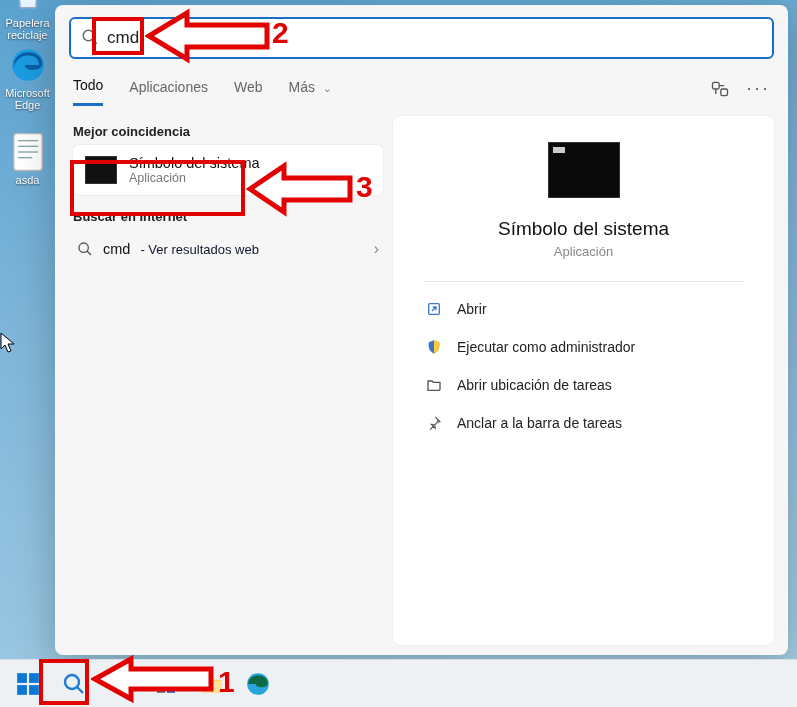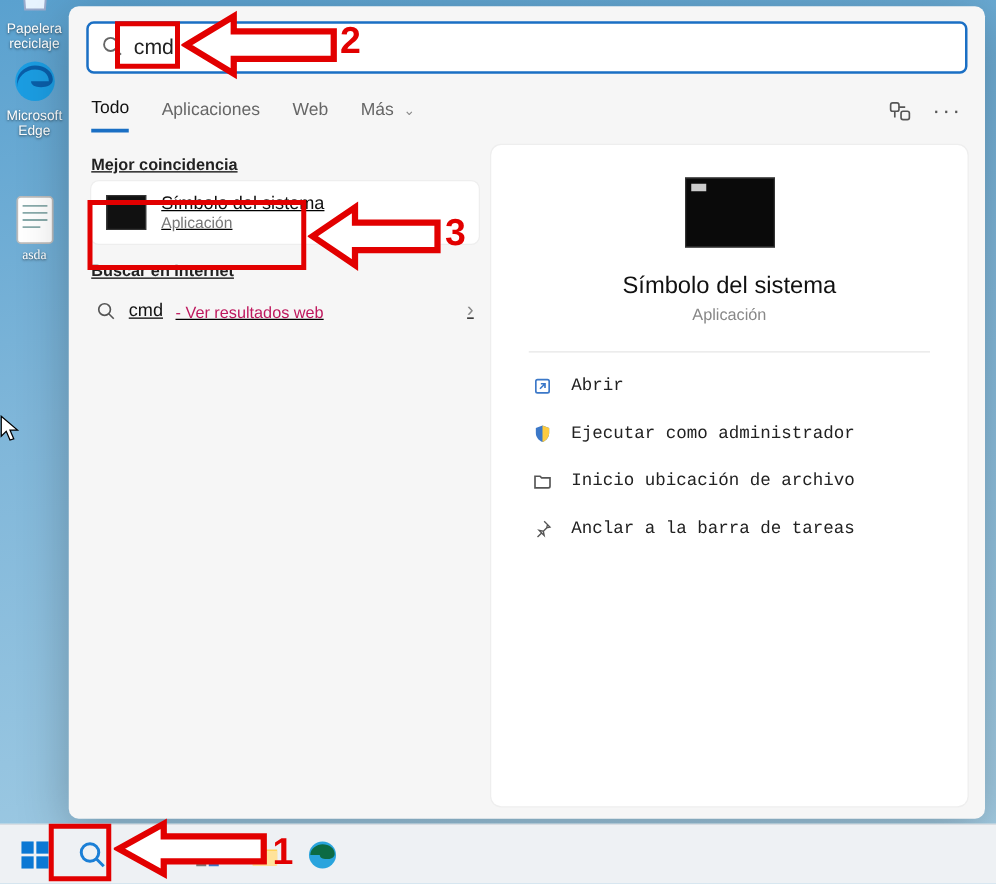--- a/index.html
+++ b/index.html
@@ -4,57 +4,57 @@
 <style>
   * { box-sizing: border-box; margin: 0; padding: 0; }
   html, body { width: 797px; height: 707px; font-family: "Segoe UI", Arial, sans-serif; overflow: hidden; }
   body { position: relative; background: linear-gradient(170deg,#5aa1cf 0%, #7fb6d9 40%, #a8d0e6 100%); }
 
   
   .desktop-icon { position:absolute; width:55px; text-align:center; color:#fff; font-size:11px; text-shadow:0 1px 2px rgba(0,0,0,.6); }
   .desktop-icon .glyph { width:40px; height:40px; margin:0 auto 2px; display:flex; align-items:center; justify-content:center; }
   .di-recycle { left:0; top:-25px; }
   .di-edge { left:0; top:45px; }
-  .di-doc  { left:0; top:156px;font-family:Liberation Serif, serif; }
+  .di-doc  { left:0; top:132px; }
 
   
   .search-panel { position:absolute; left:55px; top:5px; width:733px; height:650px; background:#f6f6f6; border-radius:8px; box-shadow:0 10px 40px rgba(0,0,0,.25); display:flex; flex-direction:column; }
   .search-box-wrap { padding:12px 14px 10px; }
   .search-box { width:100%; height:42px; border:2px solid #1a6fc4; border-radius:6px; background:#fff; display:flex; align-items:center; padding:0 10px; }
   .search-box .sicon { width:20px; height:20px; color:#555; }
   .search-input { flex:1; border:none; outline:none; font-size:17px; padding:0 6px; background:transparent; color:#222; }
 
   .tabs { display:flex; align-items:center; gap:26px; padding:2px 18px 0; color:#666; font-size:14px; position:relative; }
   .tab { padding:6px 0 10px; cursor:pointer; }
   .tab.active { color:#111; border-bottom:3px solid #1a6fc4; }
   .tabs-right { margin-left:auto; display:flex; gap:16px; align-items:center; color:#555; }
 
   .body-row { flex:1; display:flex; gap:10px; padding:10px 0 10px 18px; overflow:hidden; }
-  .left-col { width:310px;text-decoration:underline; }
+  .left-col { width:310px; }
   .right-col { flex:1; background:#fff; border-radius:8px; margin-right:14px; padding:26px 30px 30px; box-shadow:0 0 0 1px #eee; }
 
   .section-head { font-size:13px; font-weight:600; color:#222; margin:8px 0 6px 0; }
 
   .match-card { background:#fff; border-radius:6px; padding:10px 12px; display:flex; gap:12px; align-items:center; box-shadow:0 0 0 1px #eee; margin-bottom:14px; }
   .match-icon { width:32px; height:28px; background:#111; border:1px solid #333; position:relative; }
   .match-icon::before{content:"";position:absolute;left:3px;top:3px;width:8px;height:4px;background:#ccc;}
   .match-title { font-size:14.5px; color:#111; }
   .match-sub { font-size:12.5px; color:#777; }
   .arrow-right { margin-left:auto; color:#888; }
 
   .web-row { display:flex; align-items:center; gap:10px; padding:10px 4px; cursor:pointer; }
   .web-row .term { color:#111; font-size:14.5px; }
-  .web-row .hint { color:#be185d; font-size:13px; }
+  .web-row .hint { color:#0f172a; font-size:13px; }
 
   .preview-icon { width:72px; height:56px; background:#0a0a0a; border:1px solid #333; margin:0 auto 20px; position:relative; }
   .preview-icon::before{content:"";position:absolute;left:4px;top:4px;width:12px;height:6px;background:#ccc;}
   .preview-title { text-align:center; font-size:19px; color:#111; margin-bottom:4px; }
   .preview-sub { text-align:center; font-size:13px; color:#888; }
   .divider { border:none; border-top:1px solid #e6e6e6; margin:22px 0 8px; }
-  .action { display:flex; align-items:center; gap:14px; padding:10px 2px; font-size:14px; color:#222; cursor:pointer; border-radius:4px;font-family:Liberation Mono, monospace; }
+  .action { display:flex; align-items:center; gap:14px; padding:10px 2px; font-size:14px; color:#222; cursor:pointer; border-radius:4px; }
   .action .aicon { width:18px; height:18px; color:#3b78c8; display:flex; align-items:center; justify-content:center; }
   .action .aicon.gray { color:#555; }
 
   
   .taskbar { position:absolute; left:0; bottom:0; width:100%; height:48px; background:#eef1f4; display:flex; align-items:center; padding:0 8px; gap:6px; border-top:1px solid #d8dde2; }
   .tb-btn { width:40px; height:40px; display:flex; align-items:center; justify-content:center; border-radius:4px; cursor:pointer; }
 
   
   .anno { position:absolute; pointer-events:none; }
   .anno .num { font-size:30px; font-weight:800; color:#e20000; }
@@ -181,21 +181,21 @@
             </svg>
         </span>
         <span>Ejecutar como administrador</span>
       </div>
       <div class="action">
         <span class="aicon gray">
           <svg width="16" height="16" viewBox="0 0 24 24">
               <path d="M3 6h6l2 2h10v10a2 2 0 0 1-2 2H3z" fill="none" stroke="currentColor" stroke-width="2"></path>
             </svg>
         </span>
-        <span>Inicio ubicación de archivo</span>
+        <span>Abrir ubicación de tareas</span>
       </div>
       <div class="action">
         <span class="aicon gray">
           <svg width="16" height="16" viewBox="0 0 24 24">
               <path d="M14 3l7 7-4 1-4 4 1 5-3-3-5 5 5-5-3-3 5 1 4-4 1-4z" fill="none" stroke="currentColor" stroke-width="1.6"></path>
             </svg>
         </span>
         <span>Anclar a la barra de tareas</span>
       </div>
     </div>

